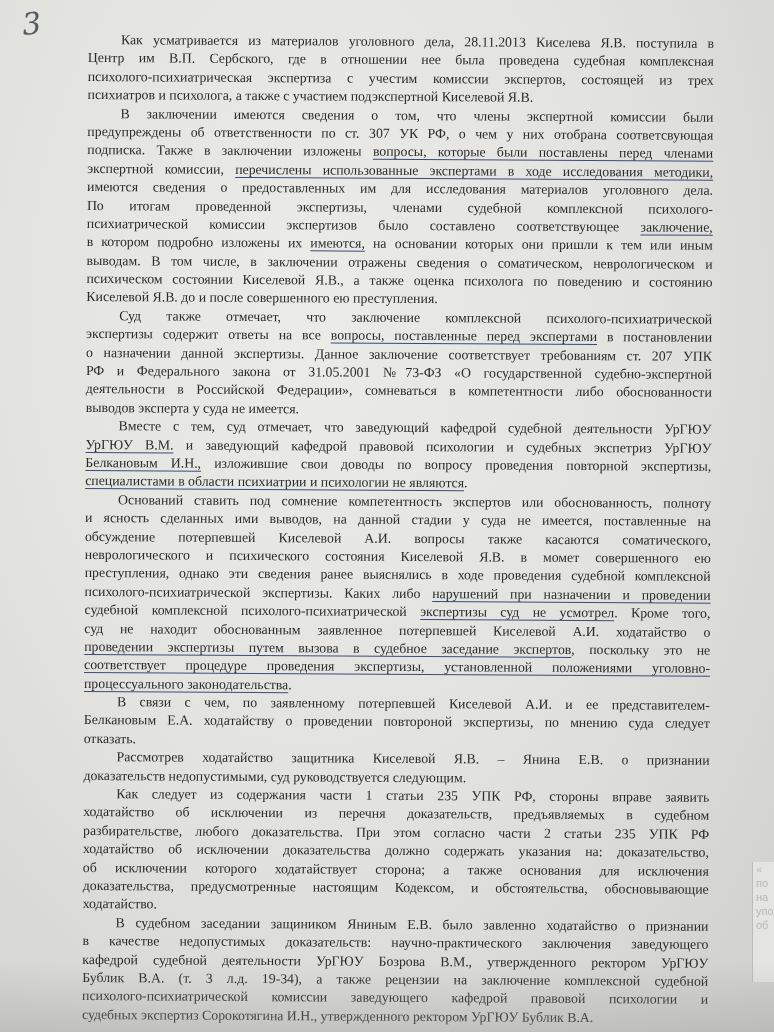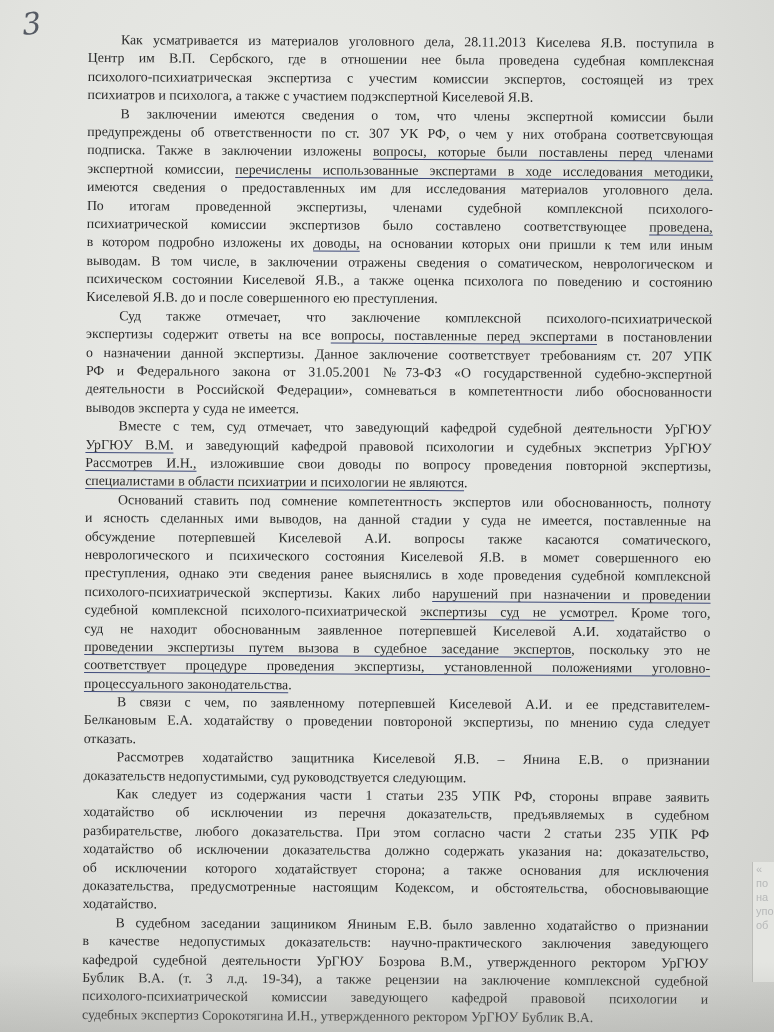--- a/index.html
+++ b/index.html
@@ -48,38 +48,38 @@
         <span class="line">психолого-психиатрическая  экспертиза с учестим комиссии экспертов, состоящей из трех</span>
         <span class="line last">психиатров и психолога, а также с участием подэкспертной Киселевой Я.В.</span>
       </div>
       <div>
         <span class="line indent">В заключении имеются сведения о том, что члены экспертной комиссии были</span>
         <span class="line">предупреждены об ответственности по ст. 307 УК РФ, о чем у них отобрана соответсвующая</span>
         <span class="line">подписка. Также в заключении изложены <span class="u">вопросы, которые были поставлены перед членами</span></span>
         <span class="line">экспертной комиссии, <span class="u">перечислены использованные экспертами в ходе исследования методики,</span></span>
         <span class="line">имеются сведения о предоставленных им для исследования материалов уголовного дела.</span>
         <span class="line">По итогам проведенной экспертизы, членами судебной комплексной психолого-</span>
-        <span class="line">психиатрической комиссии экспертизов было составлено соответствующее <span class="u">проведена,</span></span>
-        <span class="line">в котором подробно изложены их <span class="u">доводы,</span> на основании которых они пришли к тем или иным</span>
+        <span class="line">психиатрической комиссии экспертизов было составлено соответствующее <span class="u">заключение,</span></span>
+        <span class="line">в котором подробно изложены их <span class="u">имеются,</span> на основании которых они пришли к тем или иным</span>
         <span class="line">выводам. В том числе, в заключении отражены сведения о соматическом, неврологическом и</span>
         <span class="line">психическом состоянии Киселевой  Я.В., а также оценка психолога по поведению и состоянию</span>
         <span class="line last">Киселевой Я.В. до и после совершенного ею преступления.</span>
       </div>
       <div>
         <span class="line indent">Суд также отмечает, что заключение комплексной психолого-психиатрической</span>
         <span class="line">экспертизы содержит ответы на все <span class="u">вопросы, поставленные перед экспертами</span> в постановлении</span>
         <span class="line">о назначении данной экспертизы. Данное заключение соответствует требованиям ст. 207 УПК</span>
         <span class="line">РФ и Федерального закона от 31.05.2001 №73-ФЗ «О государственной судебно-экспертной</span>
         <span class="line">деятельности в Российской Федерации», сомневаться в компетентности либо обоснованности</span>
         <span class="line last">выводов эксперта у суда не имеется.</span>
       </div>
       <div>
         <span class="line indent">Вместе с тем, суд отмечает, что заведующий кафедрой судебной деятельности УрГЮУ</span>
         <span class="line"><span class="u">УрГЮУ В.М.</span> и заведующий кафедрой правовой психологии и судебных экспетриз УрГЮУ</span>
-        <span class="line"><span class="u">Рассмотрев И.Н.,</span> изложившие свои доводы по вопросу  проведения повторной экспертизы,</span>
+        <span class="line"><span class="u">Белкановым И.Н.,</span> изложившие свои доводы по вопросу  проведения повторной экспертизы,</span>
         <span class="line last"><span class="u">специалистами в области психиатрии и психологии не являются</span>.</span>
       </div>
       <div>
         <span class="line indent">Оснований ставить под сомнение компетентность экспертов или обоснованность, полноту</span>
         <span class="line">и ясность сделанных ими выводов, на данной стадии у суда не имеется, поставленные на</span>
         <span class="line">обсуждение потерпевшей Киселевой А.И. вопросы также касаются соматического,</span>
         <span class="line">неврологического и психического состояния  Киселевой  Я.В. в момет совершенного ею</span>
         <span class="line">преступления, однако эти сведения ранее выяснялись в ходе проведения судебной комплексной</span>
         <span class="line">психолого-психиатрической экспертизы. Каких либо <span class="u">нарушений при назначении и проведении</span></span>
         <span class="line">судебной комплексной психолого-психиатрической <span class="u">экспертизы суд не усмотрел</span>. Кроме того,</span>

